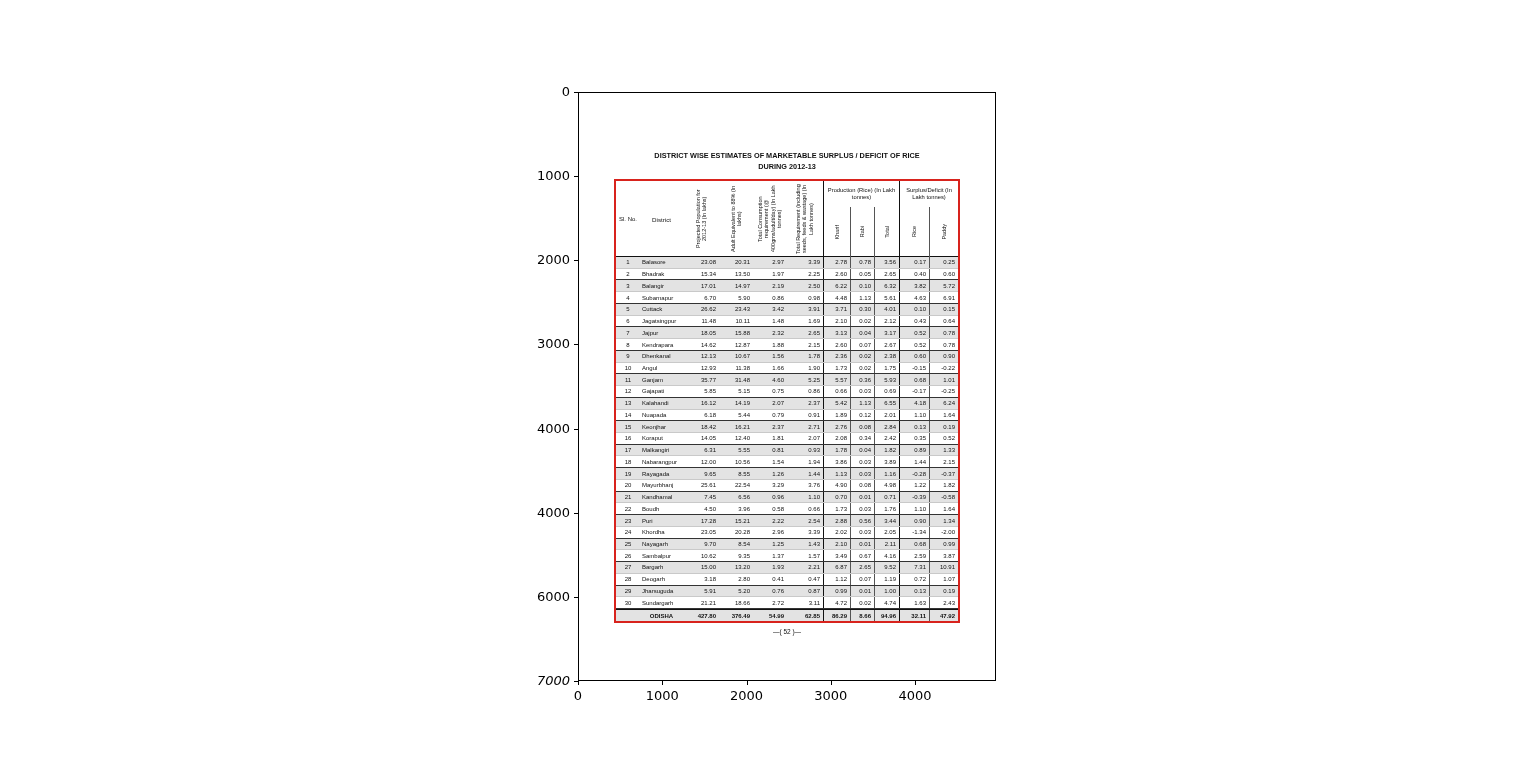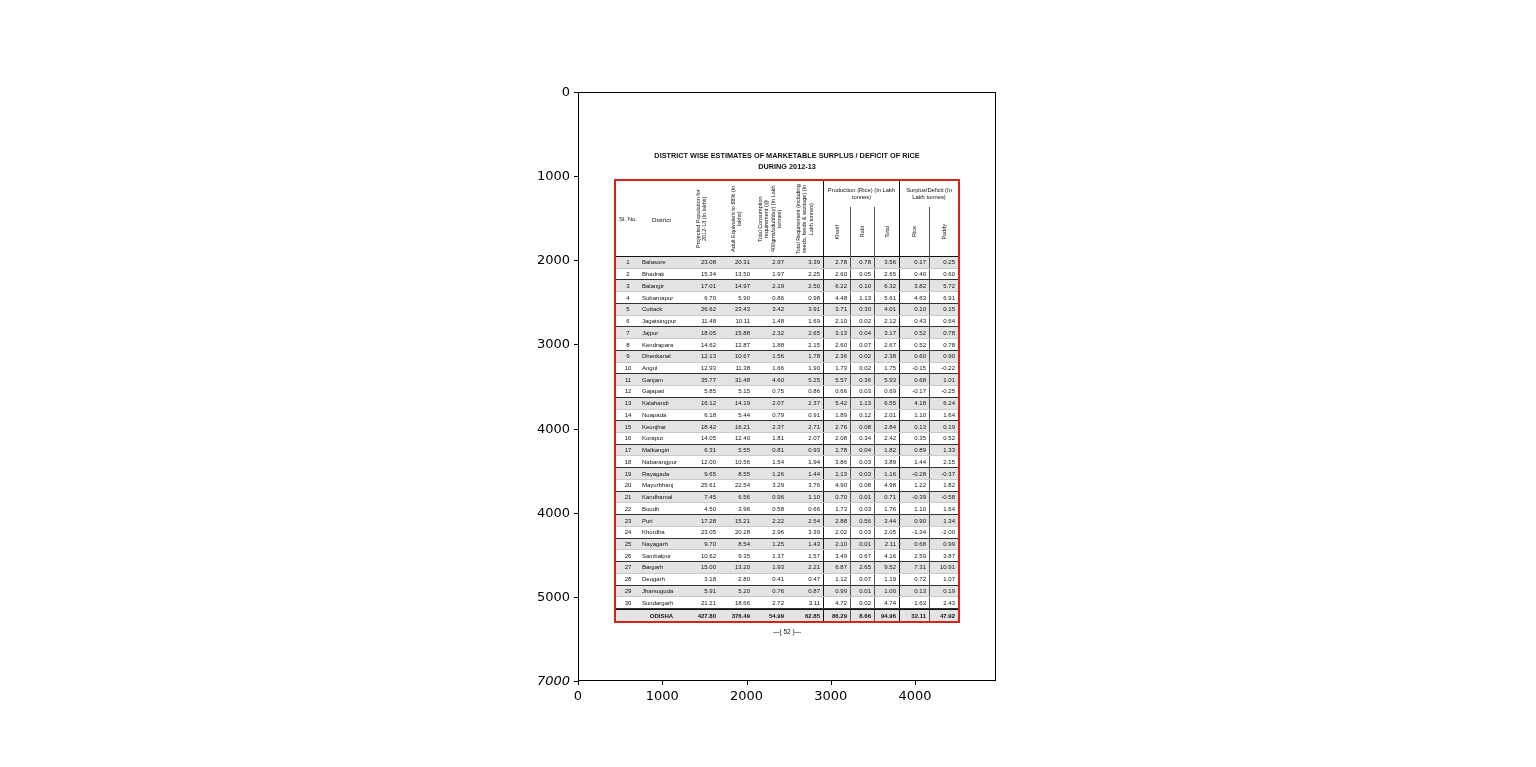--- a/index.html
+++ b/index.html
@@ -61,21 +61,21 @@
       <div class="tick-label ytick" style="left: 524px; top: 168.143px;">1000</div>
       <div class="tickmark" style="left: 574px; top: 176.143px; width: 4px; height: 1px;"></div>
       <div class="tick-label ytick" style="left: 524px; top: 252.286px;">2000</div>
       <div class="tickmark" style="left: 574px; top: 260.286px; width: 4px; height: 1px;"></div>
       <div class="tick-label ytick" style="left: 524px; top: 336.429px;">3000</div>
       <div class="tickmark" style="left: 574px; top: 344.429px; width: 4px; height: 1px;"></div>
       <div class="tick-label ytick" style="left: 524px; top: 420.571px;">4000</div>
       <div class="tickmark" style="left: 574px; top: 428.571px; width: 4px; height: 1px;"></div>
       <div class="tick-label ytick" style="left: 524px; top: 504.714px;">4000</div>
       <div class="tickmark" style="left: 574px; top: 512.714px; width: 4px; height: 1px;"></div>
-      <div class="tick-label ytick" style="left: 524px; top: 588.857px;">5000</div>
+      <div class="tick-label ytick" style="left: 524px; top: 588.857px;">6000</div>
       <div class="tickmark" style="left: 574px; top: 596.857px; width: 4px; height: 1px;"></div>
       <div class="tick-label ytick" style="left: 524px; top: 673px; font-style: italic;">7000</div>
       <div class="tickmark" style="left: 574px; top: 681px; width: 4px; height: 1px;"></div>
     </div>
   <div id="xticks">
       <div class="tick-label xtick" style="left: 548px; top: 688px;">0</div>
       <div class="tickmark" style="left: 578px; top: 681px; width: 1px; height: 4px;"></div>
       <div class="tick-label xtick" style="left: 632.25px; top: 688px;">1000</div>
       <div class="tickmark" style="left: 662.25px; top: 681px; width: 1px; height: 4px;"></div>
       <div class="tick-label xtick" style="left: 716.5px; top: 688px;">2000</div>

